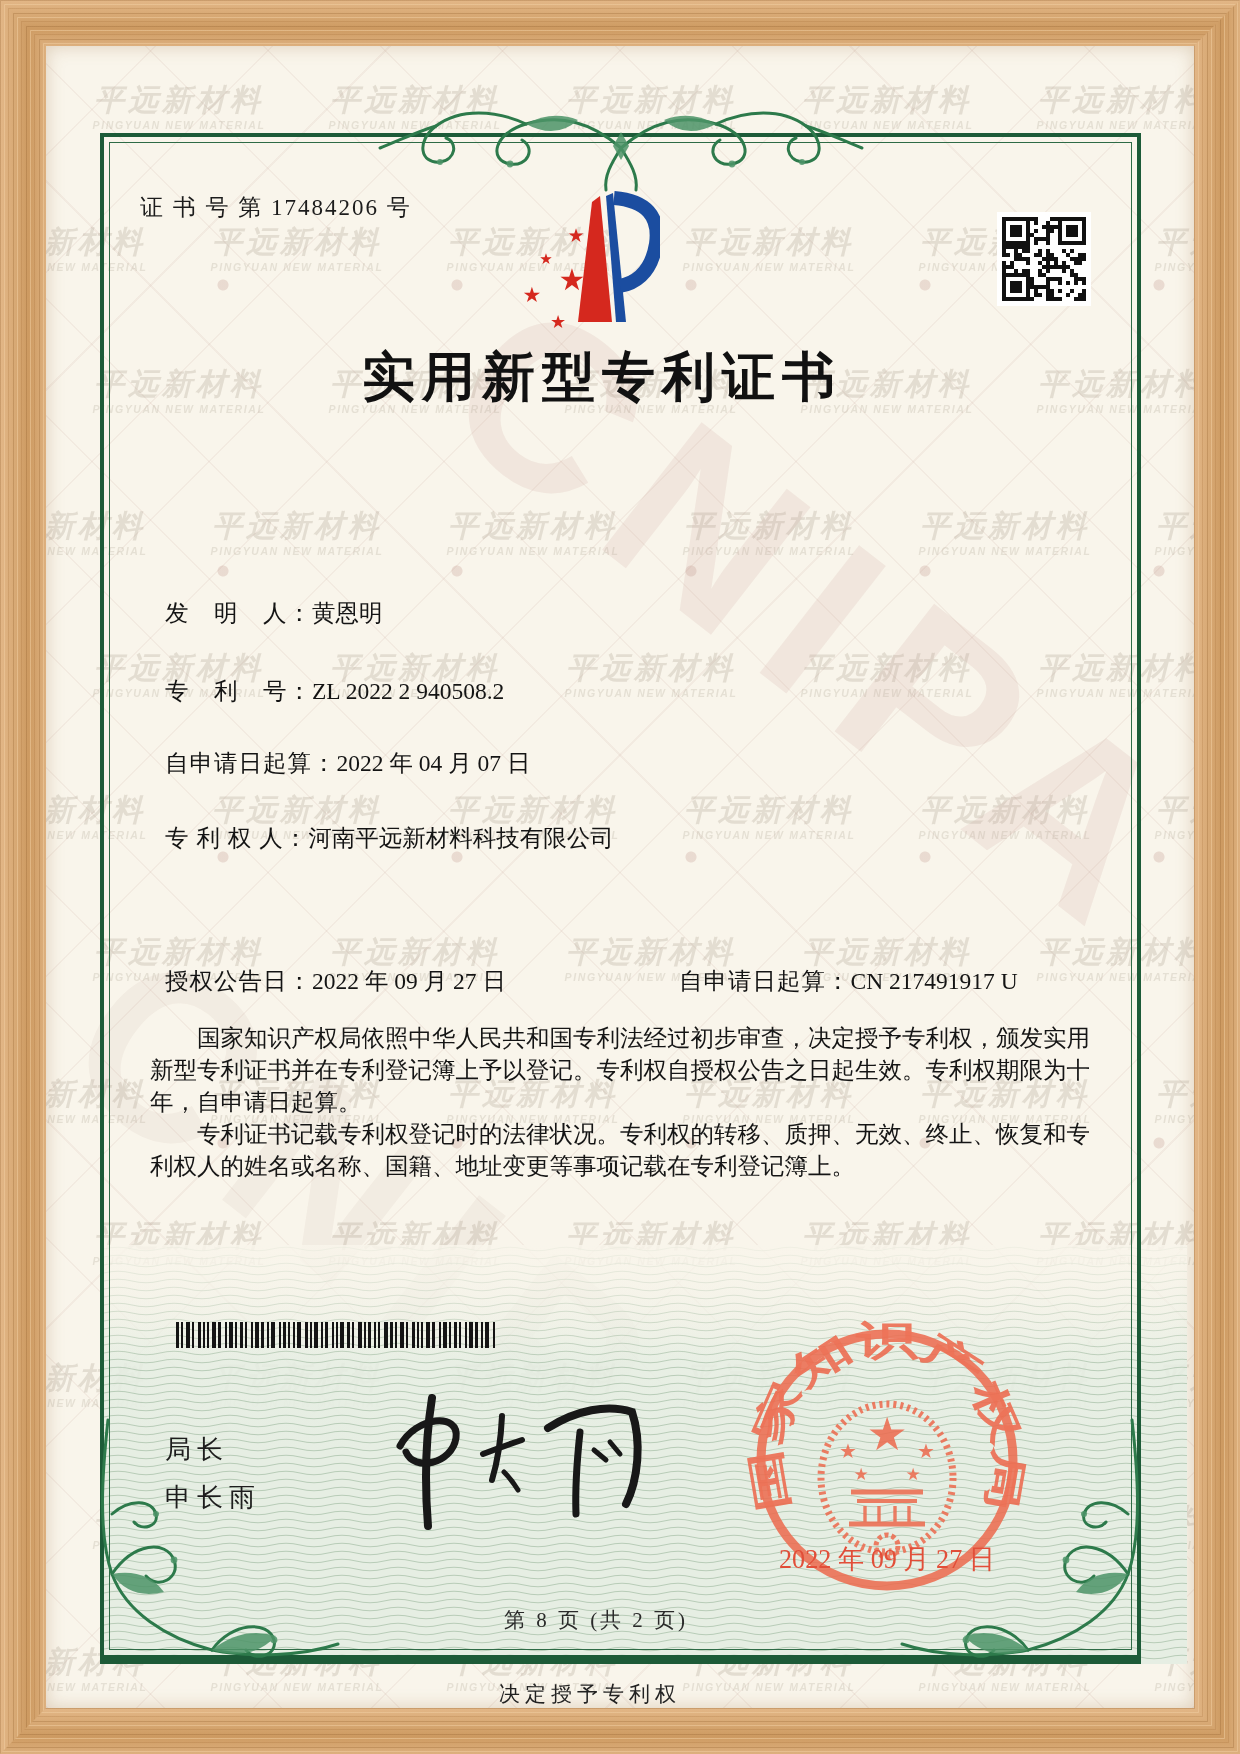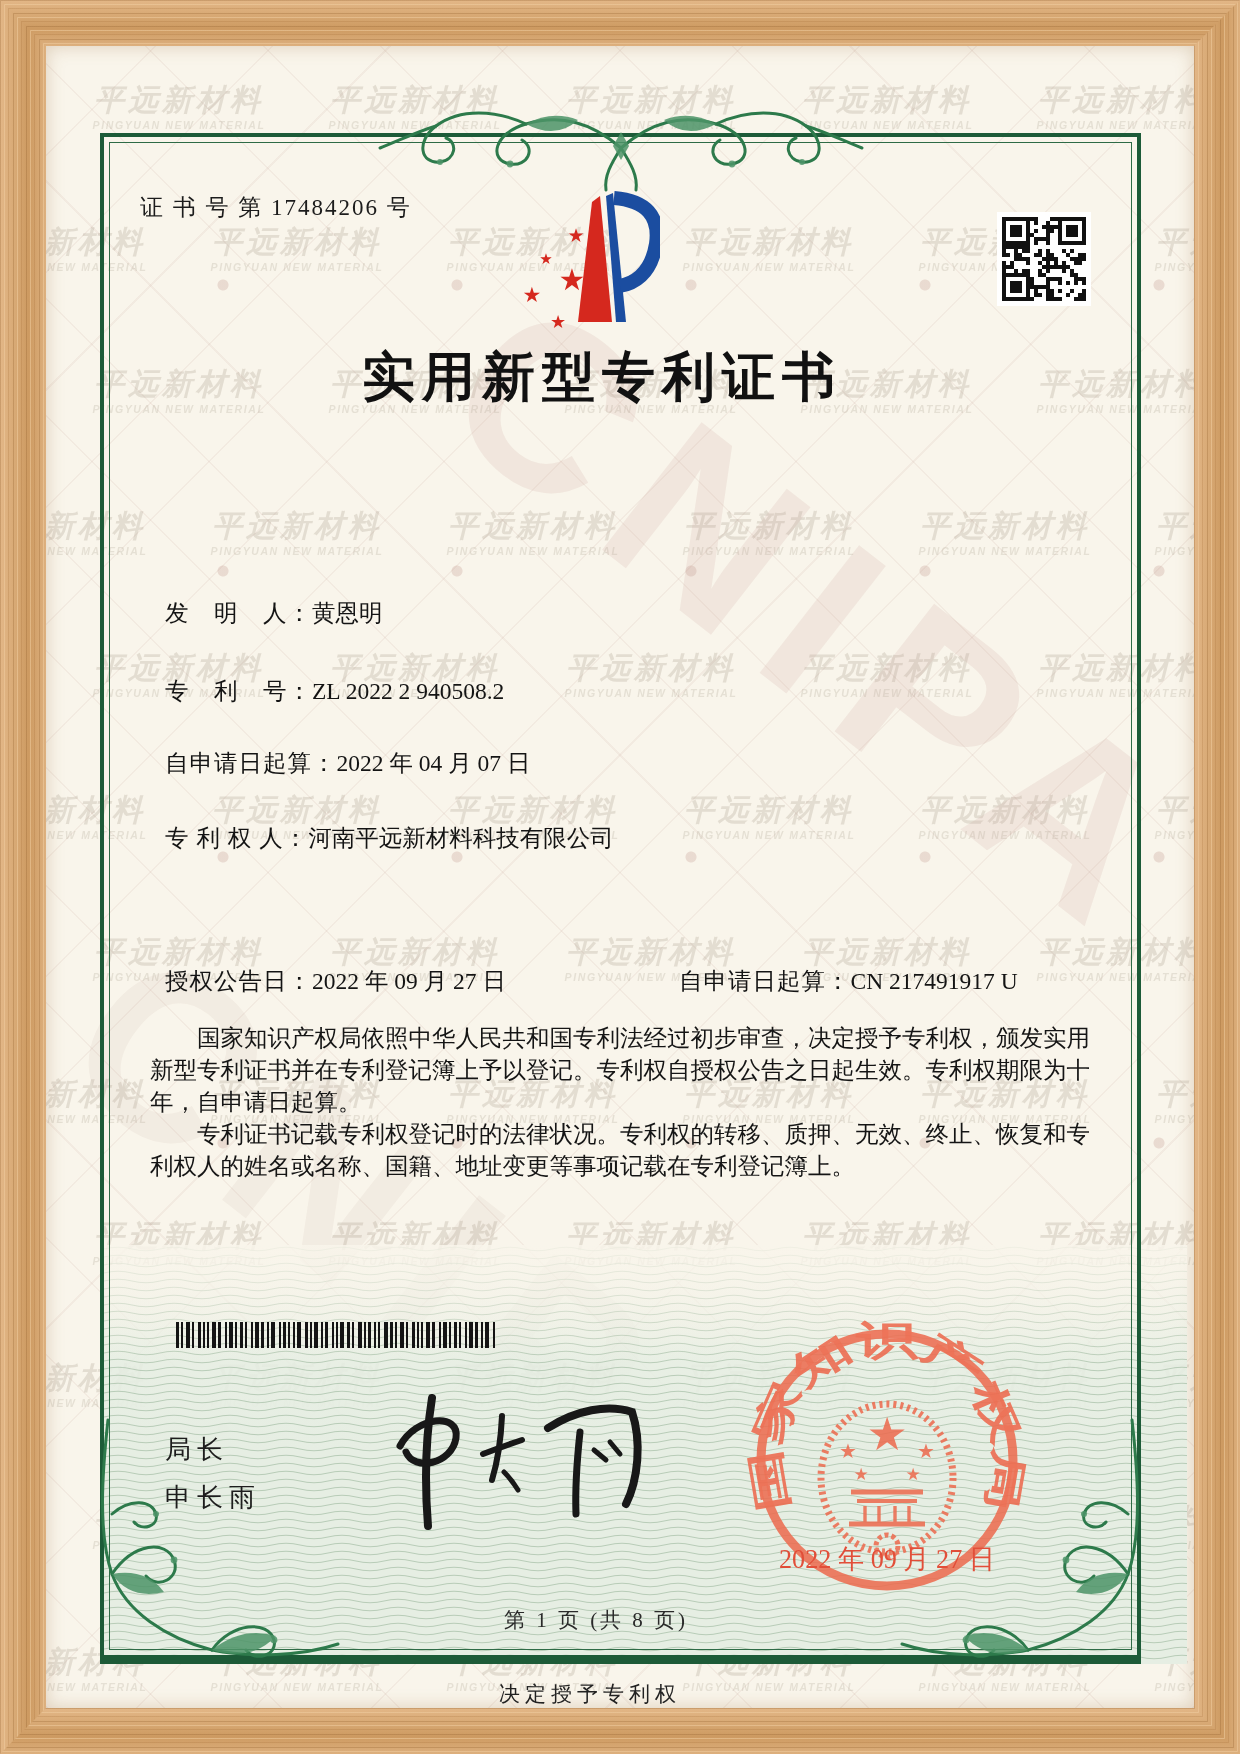--- a/index.html
+++ b/index.html
@@ -717,15 +717,15 @@
         <path d="M106 174 h72" stroke-width="5"></path>
         <path d="M112 183 h60" stroke-width="4"></path>
         <path d="M120 188 v16 M134 188 v16 M150 188 v16 M164 188 v16" stroke-width="3.4"></path>
         <path d="M104 206 h76" stroke-width="5"></path>
         <circle cx="142" cy="228" r="11" stroke-width="5" stroke-dasharray="4 3"></circle>
       </g>
     </g>
     <text x="142" y="250" text-anchor="middle" font-size="27" fill="#e2432d" textLength="216" lengthAdjust="spacingAndGlyphs">2022 年 09 月 27 日</text>
   </svg>
 
-  <div class="pfooter">第 1 页 (共 8 页)</div>
+  <div class="pfooter">第 8 页 (共 2 页)</div>
   <div class="cnote">决定授予专利权</div>
 </div>
 
 </body></html>

